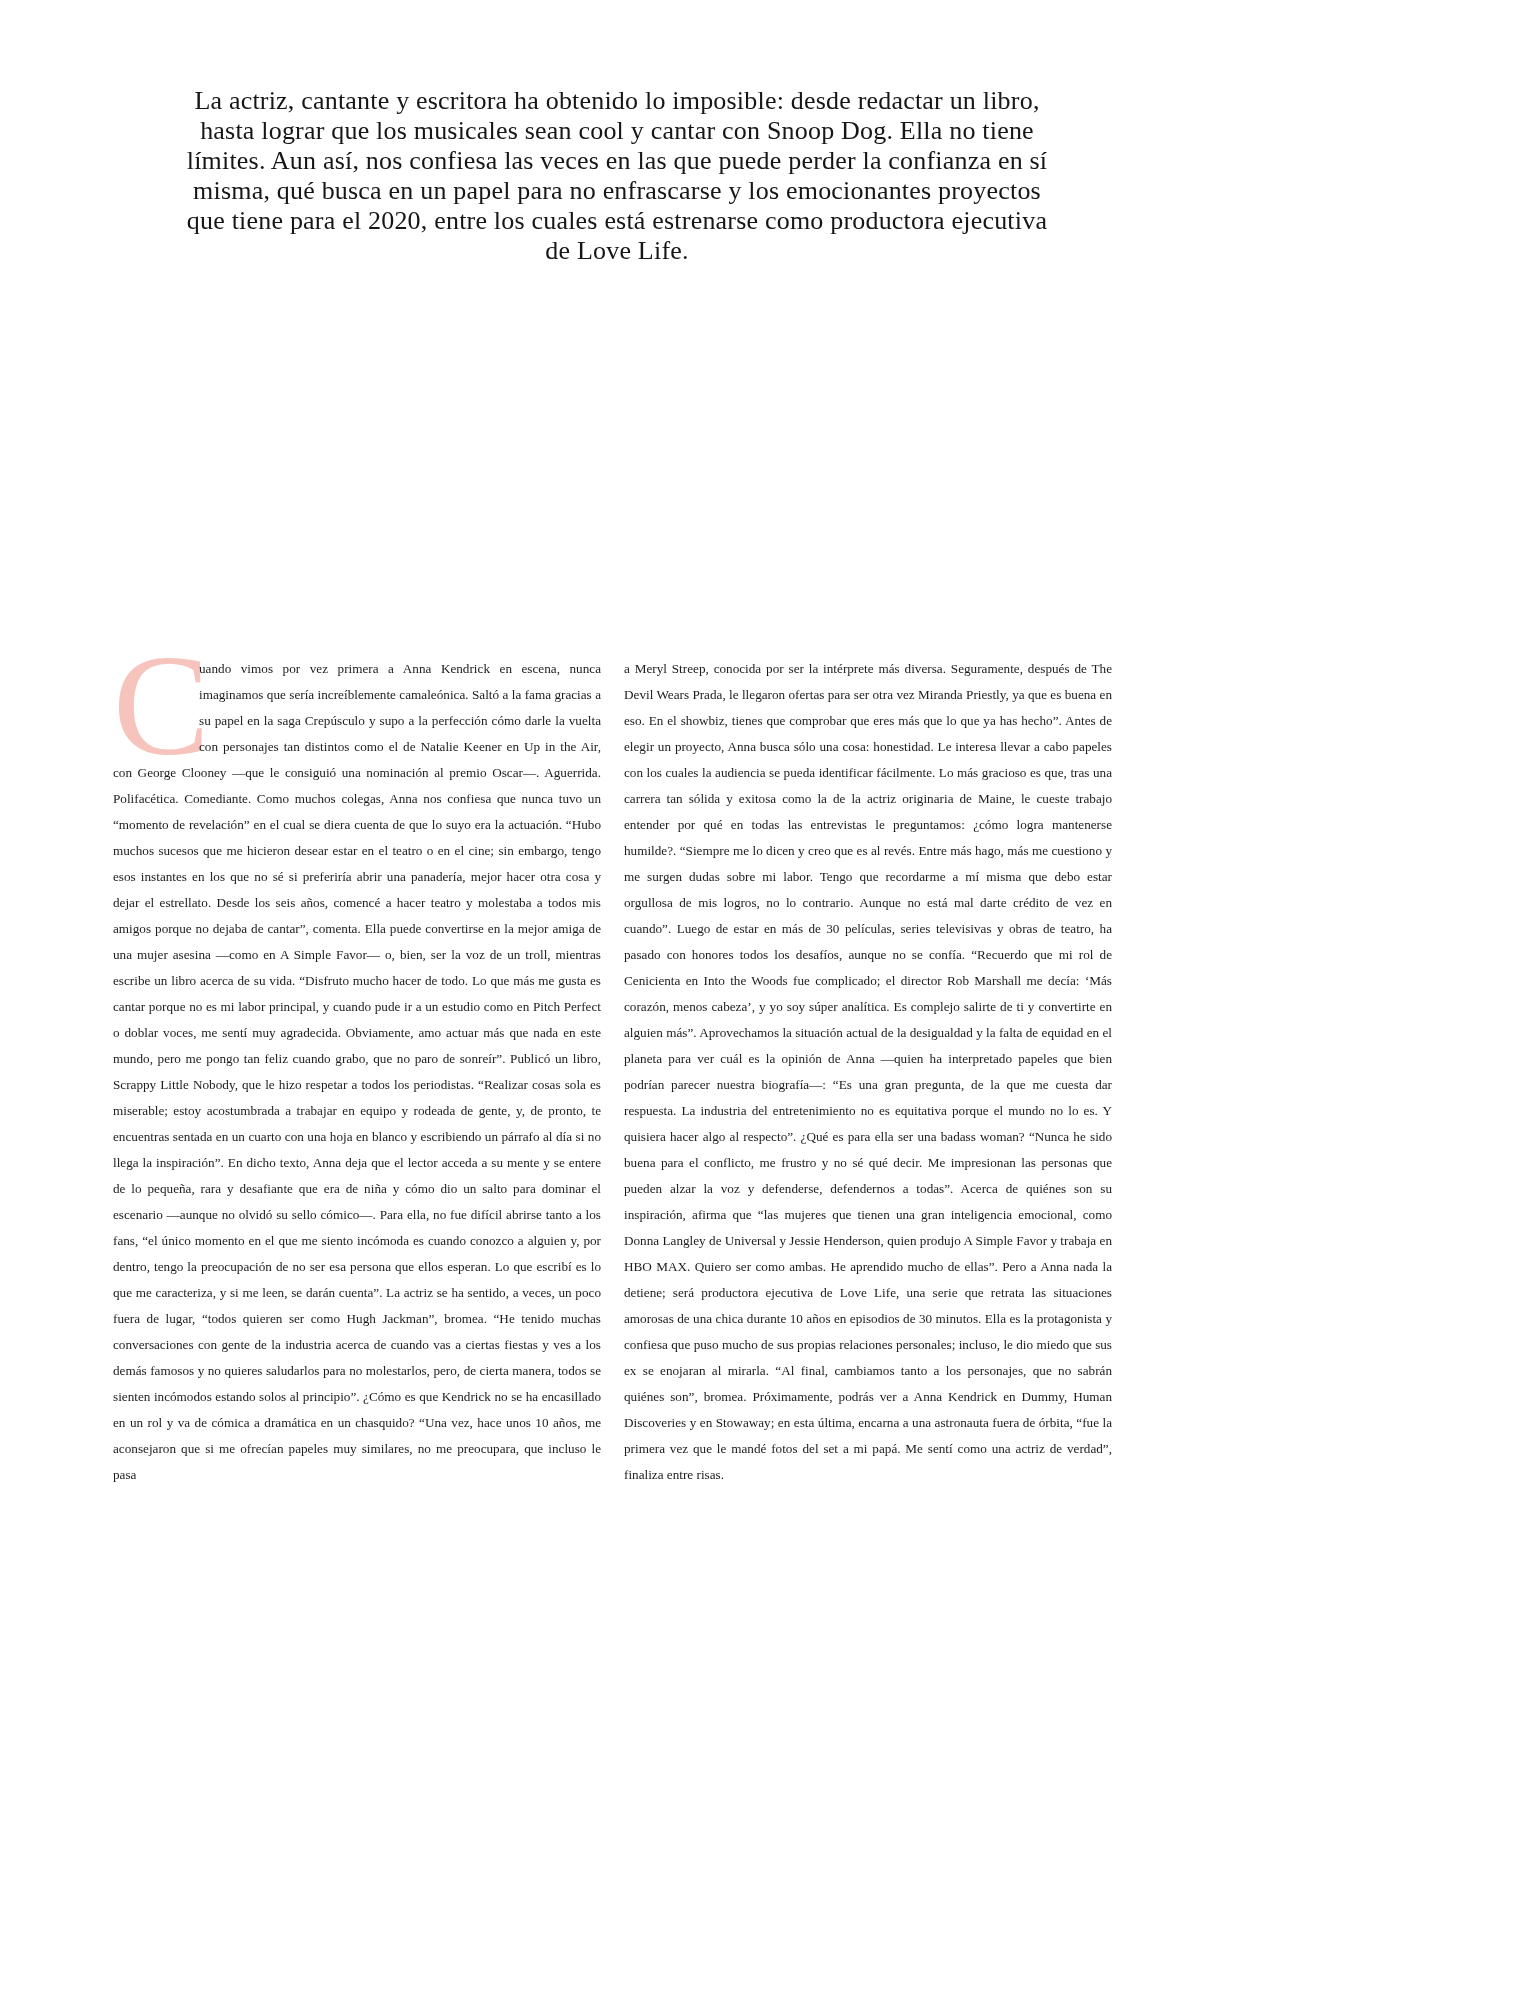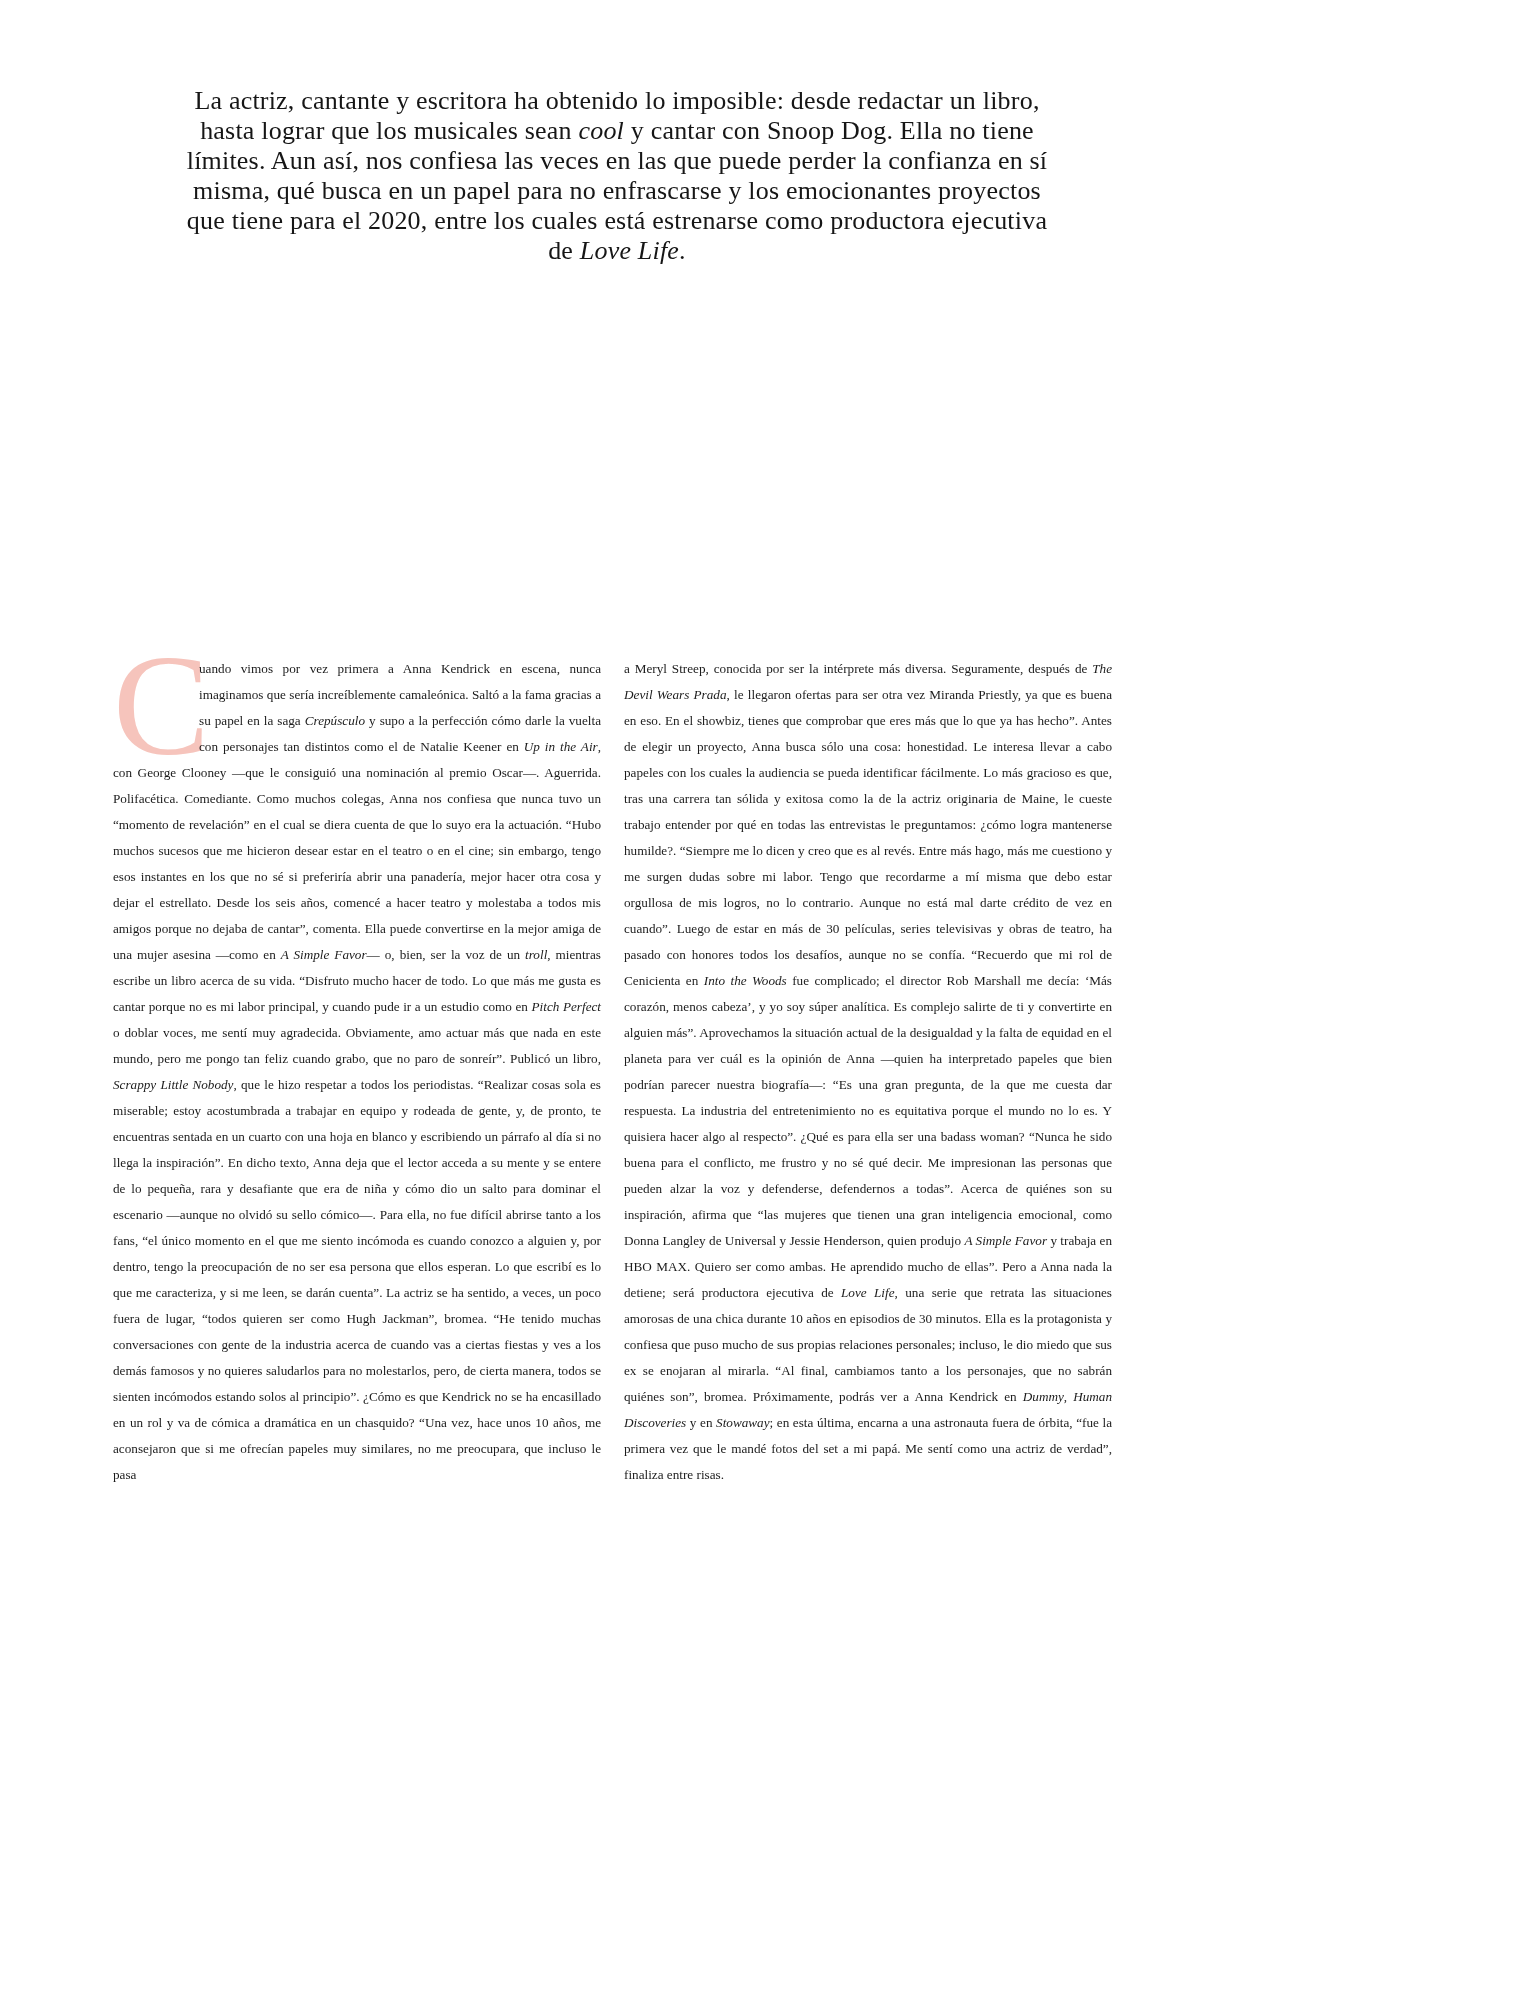--- a/index.html
+++ b/index.html
@@ -44,21 +44,21 @@
   .dropcap {
     float:left;
     width:86px;
     height:104px;
     font-size:145px;
     line-height:98px;
     text-align:left;
     font-family:"Liberation Serif", serif;
     font-weight:400;
   }
-  .i { font-style:italic; }
+  .i { }
 </style>
 </head>
 <body>
 
 <div class="page">
 
   <p class="intro"><span>La actriz, cantante y escritora ha obtenido lo imposible: desde redactar un libro, hasta lograr que los musicales sean </span><span class="i">cool</span><span> y cantar con Snoop Dog. Ella no tiene límites. Aun así, nos confiesa las veces en las que puede perder la confianza en sí misma, qué busca en un papel para no enfrascarse y los emocionantes proyectos que tiene para el 2020, entre los cuales está estrenarse como productora ejecutiva de </span><span class="i">Love Life</span><span>.</span></p>
 
   <div class="columns">
 

